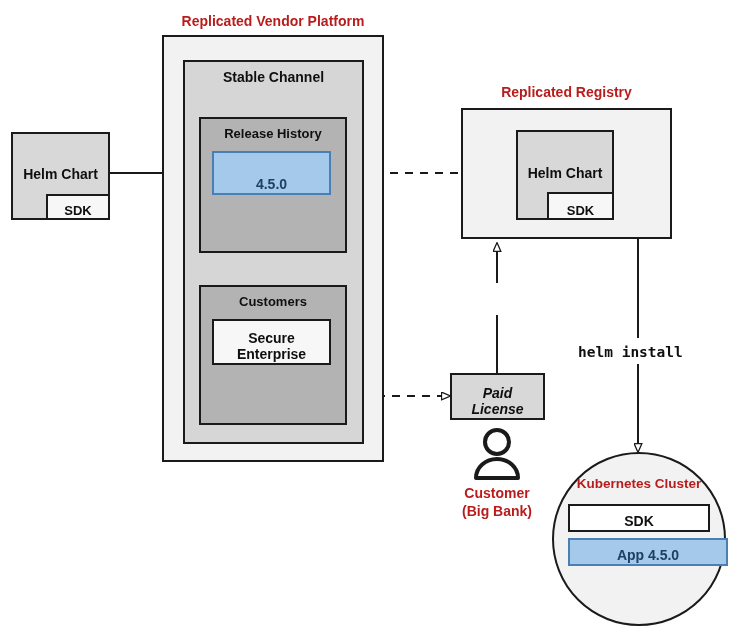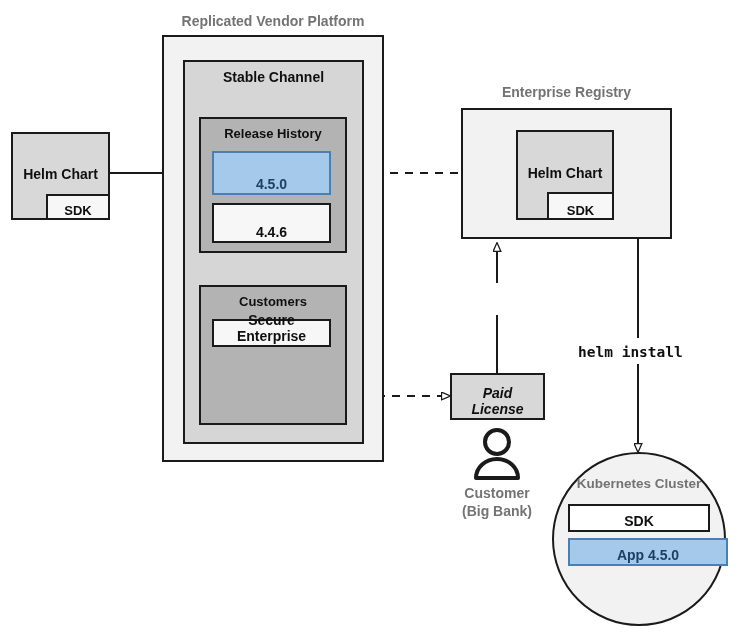--- a/index.html
+++ b/index.html
@@ -32,21 +32,21 @@
     align-items: flex-end;
     justify-content: center;
     text-align: center;
     font-weight: bold;
     color: #0f0f0f;
     line-height: 1.18;
   }
   .lbl {
     position: absolute;
     font-weight: bold;
-    color: #737373;
+    color: #b91c1c;
     text-align: center;
     line-height: 1.2;
     white-space: pre;
   }
   .mono {
     position: absolute;
     font-family: "DejaVu Sans Mono", "Liberation Mono", monospace;
     font-weight: bold;
     color: #0f0f0f;
     white-space: pre;
@@ -123,43 +123,40 @@
   </div>
 
   <div class="box fill-group title-top" style="left:199px; top:117px; width:148px; height:136px; font-size:13px;">
     <span>Release History</span>
   </div>
 
   <div class="box fill-blue" style="left:212px; top:151px; width:119px; height:44px; font-size:14px;">
     <span>4.5.0</span>
   </div>
 
-  <div class="box fill-white" style="left:212px; top:203px; width:119px; height:40px; font-size:14px;">
-    <span>4.4.6</span>
-  </div>
 
   <div class="box fill-group title-top" style="left:199px; top:285px; width:148px; height:140px; font-size:13px;">
     <span>Customers</span>
   </div>
 
-  <div class="box fill-white" style="left:212px; top:319px; width:119px; height:28px; font-size:14px; white-space:pre-line;">
+  <div class="box fill-white" style="left:212px; top:319px; width:119px; height:46px; font-size:14px; white-space:pre-line;">
     <span>Secure
 Enterprise</span>
   </div>
 
 
   <div class="box fill-grey" style="left:11px; top:132px; width:99px; height:88px; font-size:14px;
               align-items:flex-start; padding-top:32px;">
     <span>Helm Chart</span>
   </div>
   <div class="box fill-white" style="left:46px; top:194px; width:64px; height:26px; font-size:13px;">
     <span>SDK</span>
   </div>
 
-  <div class="lbl" style="left:461px; top:84px; width:211px; font-size:14px;">Enterprise Registry</div>
+  <div class="lbl" style="left:461px; top:84px; width:211px; font-size:14px;">Replicated Registry</div>
 
   <div class="box fill-platform" style="left:461px; top:108px; width:211px; height:131px;"></div>
 
   <div class="box fill-grey" style="left:516px; top:130px; width:98px; height:90px; font-size:14px;
               align-items:flex-start; padding-top:33px;">
     <span>Helm Chart</span>
   </div>
   <div class="box fill-white" style="left:547px; top:192px; width:67px; height:28px; font-size:13px;">
     <span>SDK</span>
   </div>

